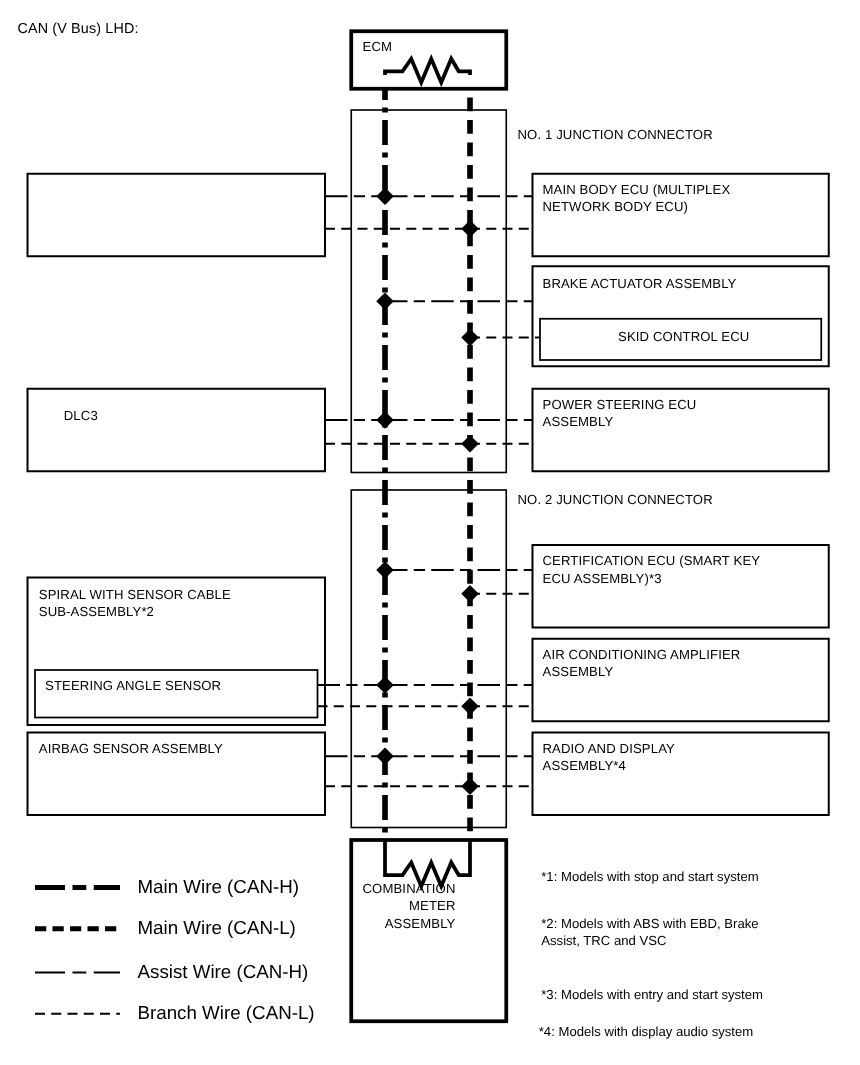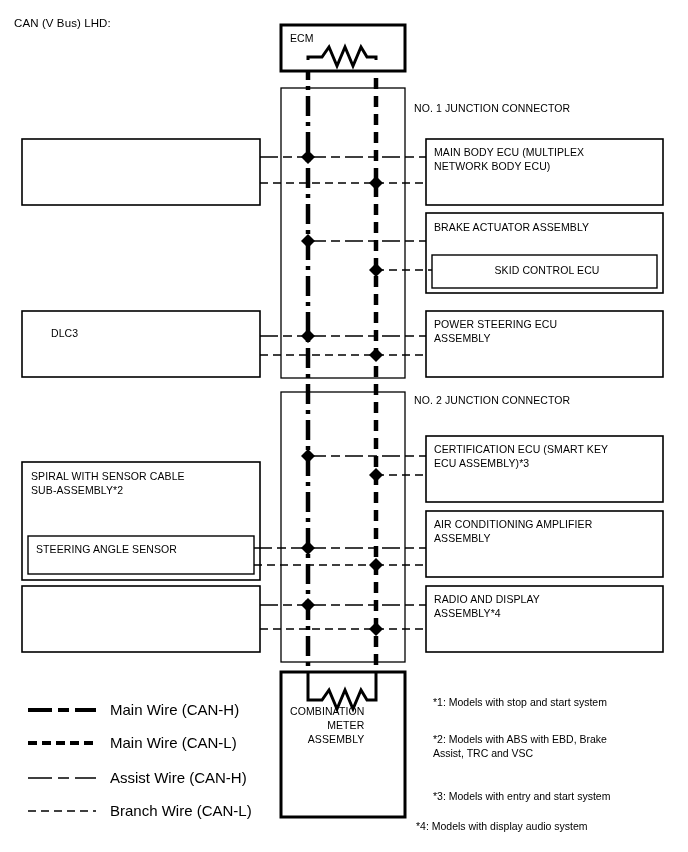--- a/index.html
+++ b/index.html
@@ -150,20 +150,21 @@
 METER
 ASSEMBLY</div>
 
   <div class="lbl" style="left:414px; top:101px;">NO. 1 JUNCTION CONNECTOR</div>
   <div class="lbl" style="left:414px; top:393px;">NO. 2 JUNCTION CONNECTOR</div>
 
   <div class="lbl" style="left:31px; top:326px; width:224px;margin-left:20px;">DLC3</div>
   <div class="lbl" style="left:31px; top:469px; width:224px;">SPIRAL WITH SENSOR CABLE
 SUB-ASSEMBLY*2</div>
   <div class="lbl" style="left:36px; top:542px; width:216px;">STEERING ANGLE SENSOR</div>
+  <div class="lbl" style="left:31px; top:592px; width:224px;">AIRBAG SENSOR ASSEMBLY</div>
 
   <div class="lbl" style="left:434px; top:220px; width:224px;">BRAKE ACTUATOR ASSEMBLY</div>
   <div class="lbl" style="left:434px; top:145px; width:224px;">MAIN BODY ECU (MULTIPLEX
 NETWORK BODY ECU)</div>
   <div class="lbl" style="left:440px; top:263px; width:214px;text-align:center;">SKID CONTROL ECU</div>
   <div class="lbl" style="left:434px; top:317px; width:224px;">POWER STEERING ECU
 ASSEMBLY</div>
   <div class="lbl" style="left:434px; top:442px; width:224px;">CERTIFICATION ECU (SMART KEY
 ECU ASSEMBLY)*3</div>
   <div class="lbl" style="left:434px; top:517px; width:224px;">AIR CONDITIONING AMPLIFIER
@@ -173,15 +174,15 @@
 
   <div class="legend-label" style="left:110px; top:703px;">Main Wire (CAN-H)</div>
   <div class="legend-label" style="left:110px; top:736px;">Main Wire (CAN-L)</div>
   <div class="legend-label" style="left:110px; top:771px;">Assist Wire (CAN-H)</div>
   <div class="legend-label" style="left:110px; top:804px;">Branch Wire (CAN-L)</div>
 
   <div class="note" style="left:433px; top:695px; width:240px;">*1: Models with stop and start system</div>
   <div class="note" style="left:433px; top:732px; width:225px;">*2: Models with ABS with EBD, Brake
 Assist, TRC and VSC</div>
   <div class="note" style="left:433px; top:789px; width:240px;">*3: Models with entry and start system</div>
-  <div class="note" style="left:416px; top:819px; width:240px;">*4: Models with display audio system</div>
+  <div class="note" style="left:431px; top:819px; width:240px;">*4: Models with display audio system</div>
 
 </div>
 
 </body></html>

